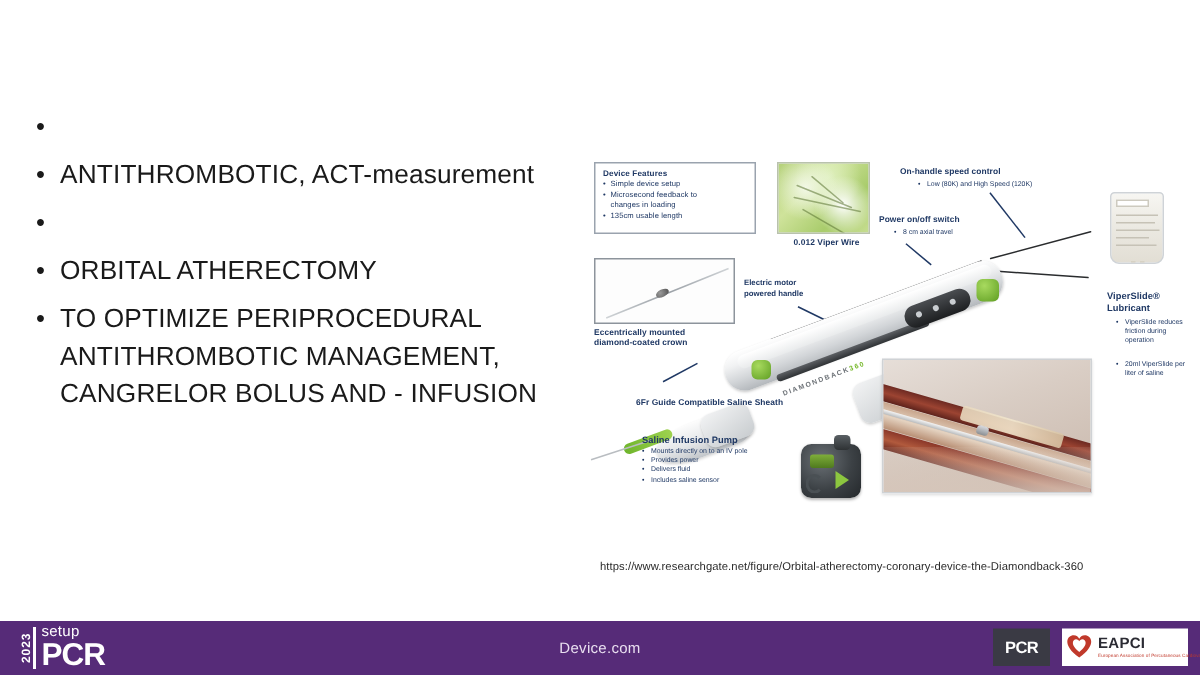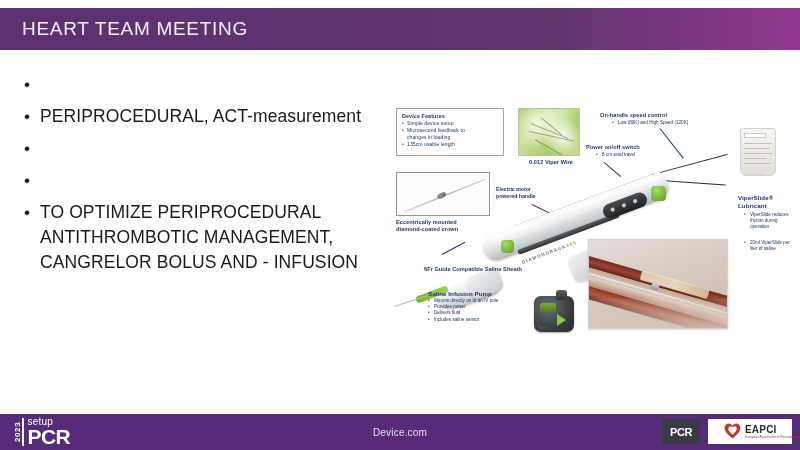--- a/index.html
+++ b/index.html
@@ -486,21 +486,21 @@
     display: flex; align-items: center; justify-content: center;
     color: #ffffff;
     font-size: 11px;
     font-weight: bold;
     letter-spacing: -0.4px;
   }
   .badge-eapci {
     width: 84px; height: 25px;
     background: #ffffff;
     display: flex; align-items: center;
-    padding-left: 16px;
+    padding-left: 3px;
     gap: 4px;
   }
   .eapci-heart {
     width: 17px; height: 17px;
     position: relative;
     flex: 0 0 17px;
   }
   .eapci-text { display: flex; flex-direction: column; justify-content: center; }
   .eapci-name {
     color: #2b2b33;
@@ -515,37 +515,35 @@
     line-height: 4px;
     letter-spacing: 0.05px;
     white-space: nowrap;
   }
 </style>
 </head>
 <body>
 
 <div class="slide">
 
-  <div class="title-bar">
-    <div class="title-text">HEART TEAM MEETING</div>
-  </div>
 
   <div class="bullets">
     <div class="bullet-row">
       <span class="bullet-dot">•</span>
     </div>
     <div class="bullet-row">
       <span class="bullet-dot">•</span>
-      <span class="bullet-text">PERIPROCEDURAL,  ACT-measurement</span>
+      <span class="bullet-text">ANTITHROMBOTIC,  ACT-measurement</span>
     </div>
     <div class="bullet-row">
       <span class="bullet-dot">•</span>
     </div>
     <div class="bullet-row">
       <span class="bullet-dot">•</span>
+      <span class="bullet-text">ORBITAL ATHERECTOMY</span>
     </div>
     <div class="bullet-row">
       <span class="bullet-dot">•</span>
       <span class="bullet-text">TO OPTIMIZE PERIPROCEDURAL ANTITHROMBOTIC MANAGEMENT, CANGRELOR BOLUS AND - INFUSION</span>
     </div>
   </div>
 
   <div class="figure">
 
     <div class="fig-box" style="left:4px; top:4px; width:108px; height:48px; padding:4px 5px;">
@@ -641,20 +639,21 @@
       <div class="bag-line" style="top:34px; width:27px;"></div>
       <div class="bag-port" style="left:13px;"></div>
       <div class="bag-port" style="left:19px;"></div>
     </div>
     <div class="cap-label" style="position:absolute; left:346px; top:90px; font-size:6.2px;">ViperSlide®</div>
     <div class="cap-label" style="position:absolute; left:346px; top:98px; font-size:6.2px;">Lubricant</div>
     <div class="cap-sub" style="position:absolute; left:352px; top:108px; width:46px;">ViperSlide reduces friction during operation</div>
     <div class="cap-sub" style="position:absolute; left:352px; top:136px; width:46px;">20ml ViperSlide per liter of saline</div>
   </div>
 
+  <div class="source-url">https://www.researchgate.net/figure/Orbital-atherectomy-coronary-device-the-Diamondback-360</div>
 
   <div class="footer">
     <div class="footer-center">Device.com</div>
 
     <div class="logo-europcr">
       <div class="logo-year">2023</div>
       <div class="logo-divider"></div>
       <div class="logo-stack">
         <div class="logo-euro">setup</div>
         <div class="logo-pcr">PCR</div>

